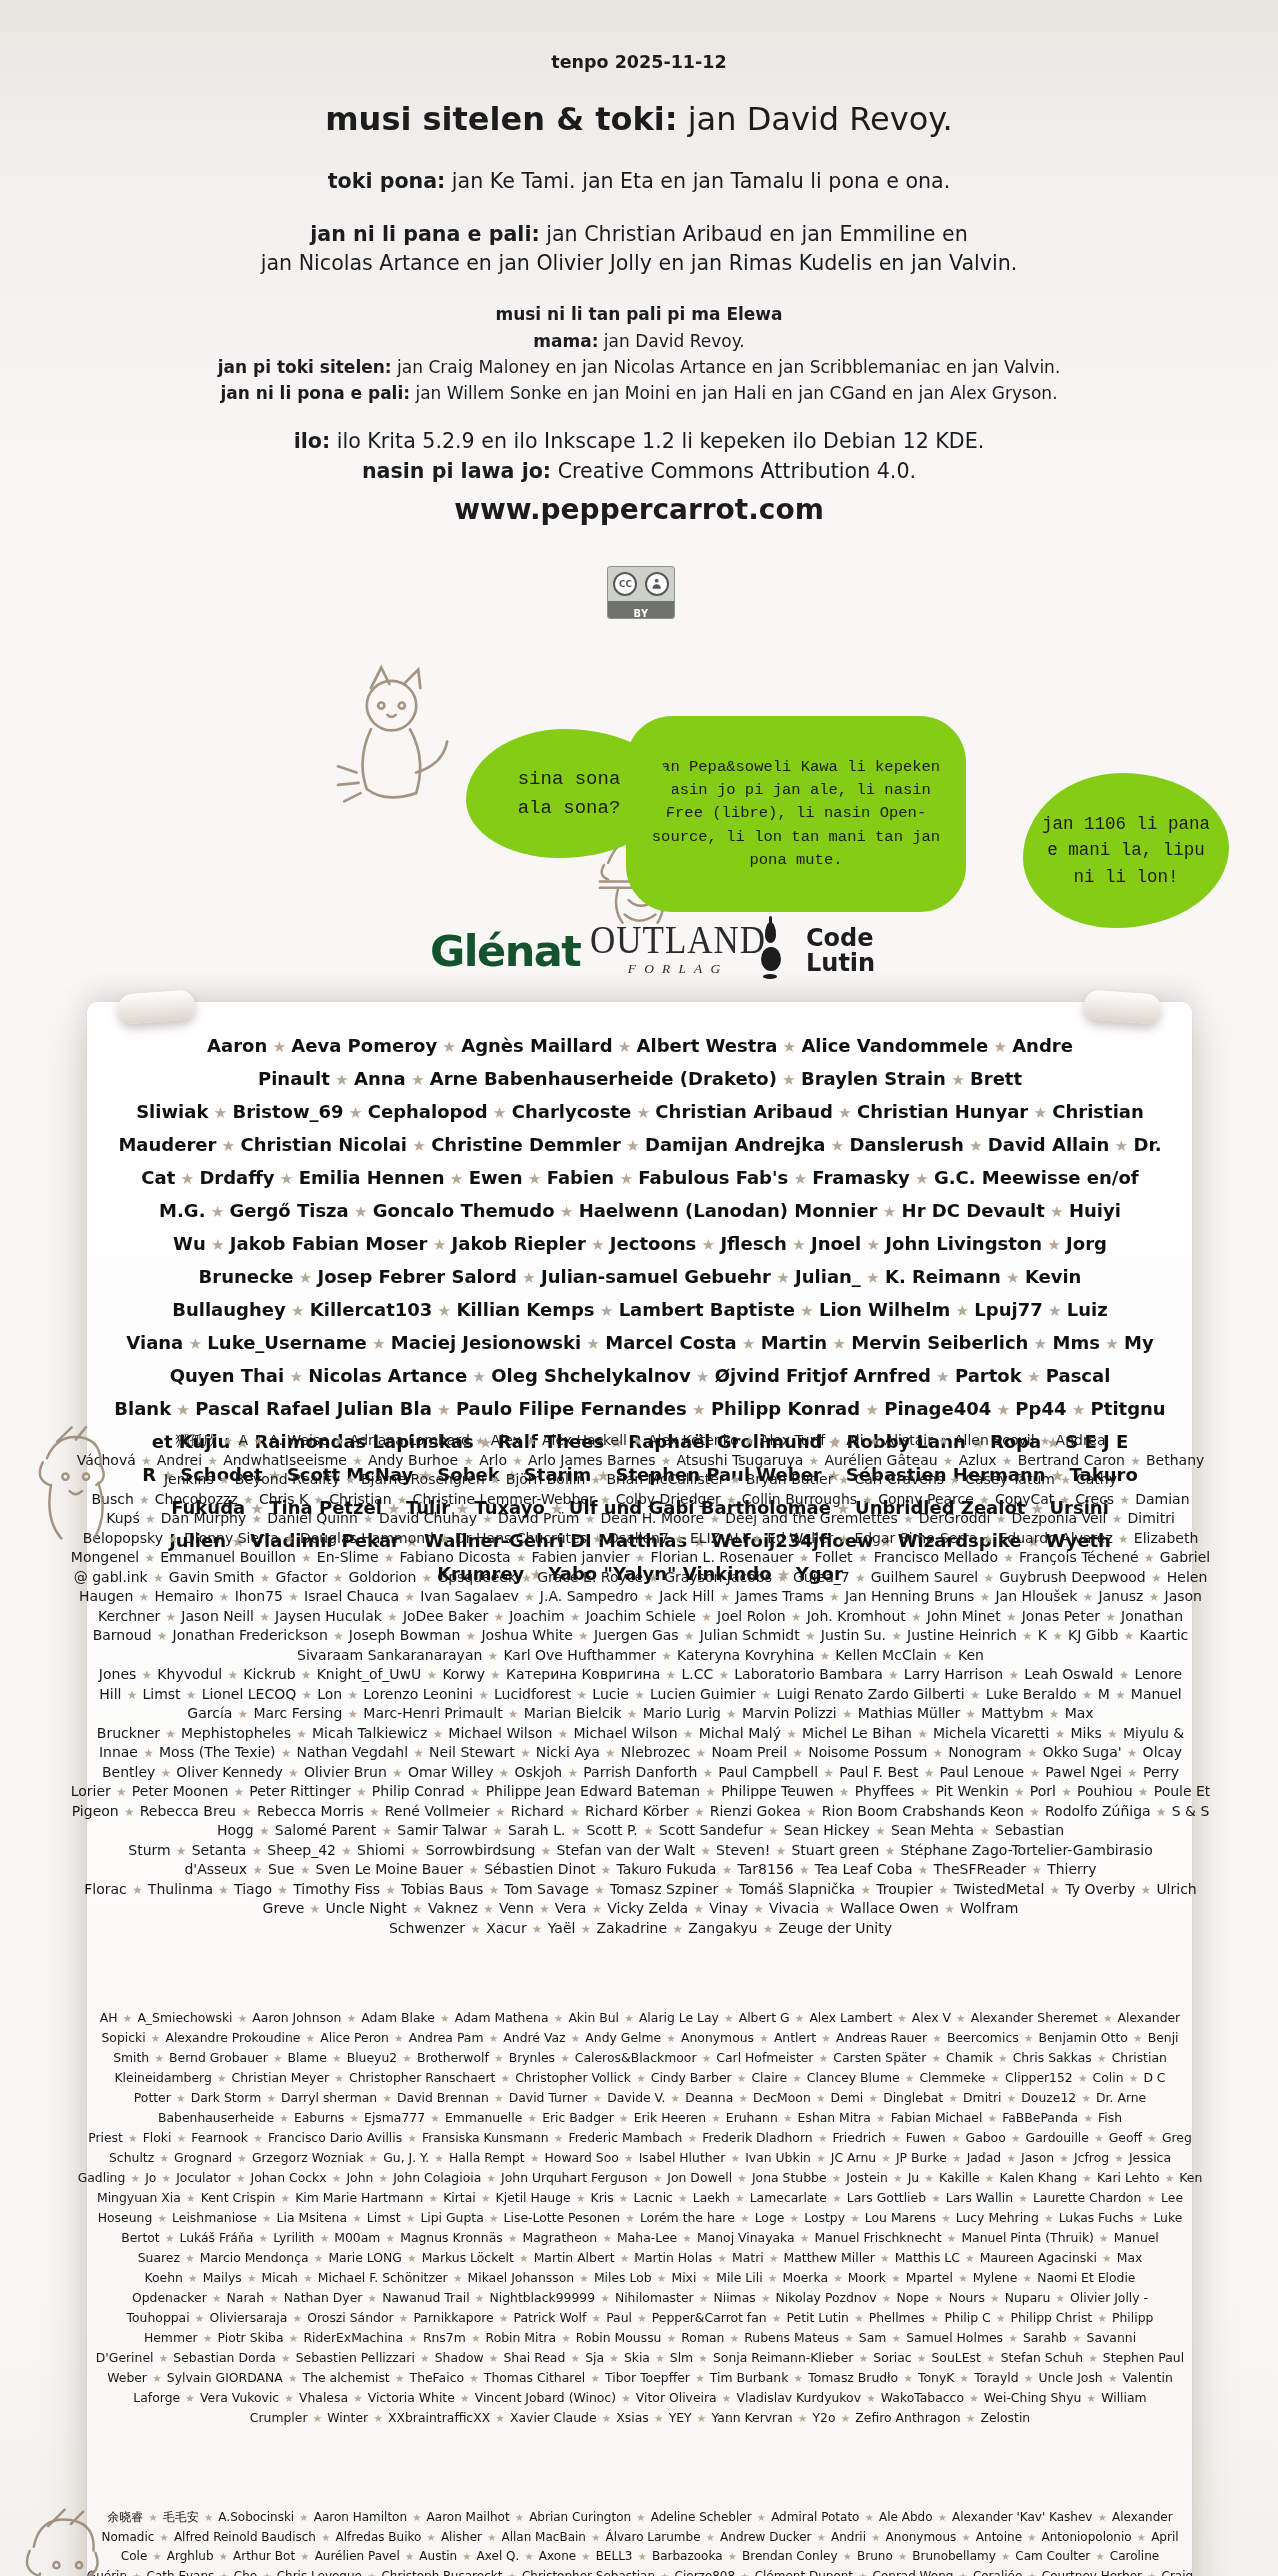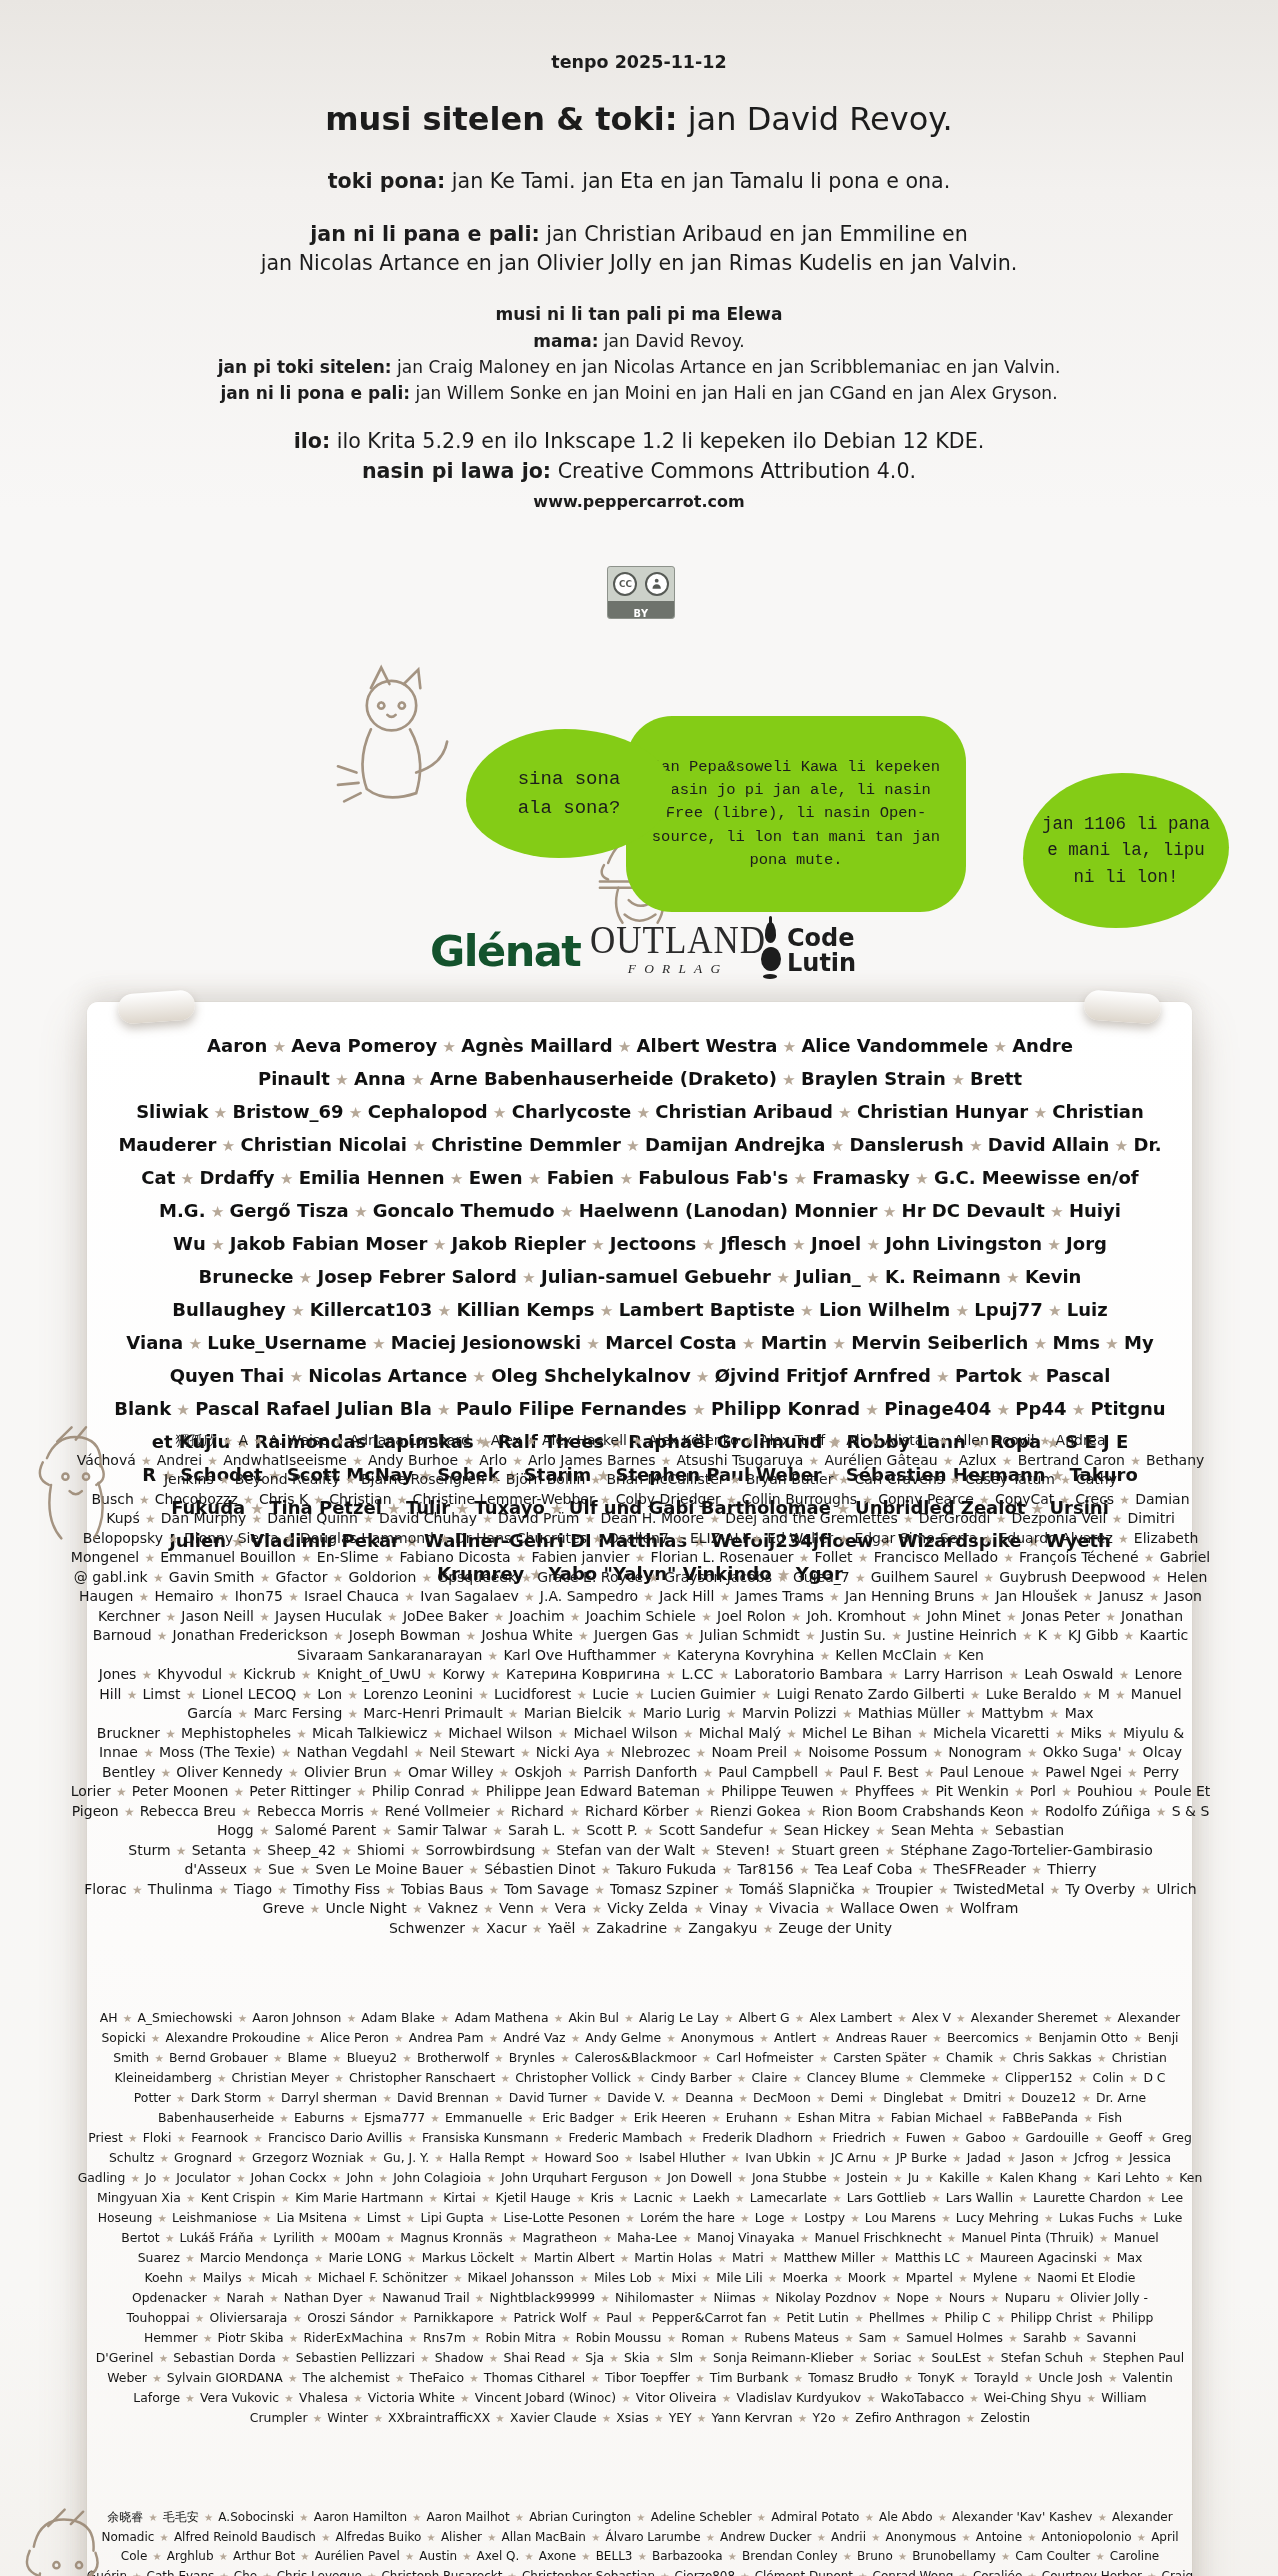--- a/index.html
+++ b/index.html
@@ -15,21 +15,21 @@
   
   .header{position:absolute;left:0;top:52px;width:1278px;text-align:center;}
   .hline{line-height:1.25;}
   .hline b{font-weight:bold;}
   .h-sm{font-size:17.5px;margin-bottom:25px;}
   .h-lg{font-size:32px;margin-bottom:30px;}
   .h-md{font-size:20.6px;margin-bottom:4.1px;}
   .h-md.gap{margin-bottom:27px;}
   .h-xs{font-size:17px;margin-bottom:5.2px;}
   .h-xs.gap{margin-bottom:24px;}
-  .h-url{font-size:16px;font-weight:bold;margin-top:8.2px;}
+  .h-url{font-size:28px;font-weight:bold;margin-top:8.2px;}
   
   .cc-badge{position:absolute;left:607px;top:566px;width:68px;height:53px;
     border:1.5px solid #8d928b;border-radius:3.1px;overflow:hidden;background:#ccd1c9;}
   .cc-icons{height:34px;display:flex;align-items:center;justify-content:center;gap:7.2px;}
   .cc-circ{width:24px;height:24px;border-radius:50%;border:2.6px solid #565a55;background:#fff;
     display:flex;align-items:center;justify-content:center;font-weight:bold;font-size:8.8px;color:#565a55;}
   .cc-bar{height:24px;background:#6e736c;color:#fff;font-weight:bold;font-size:9.8px;
     display:flex;align-items:center;justify-content:center;letter-spacing:0.5px;}
   
   .bubble{position:absolute;background:#84cc16;display:flex;align-items:center;justify-content:center;
@@ -39,21 +39,21 @@
   .b-intro-q{left:466px;top:729px;width:206px;height:129px;font-size:19px;line-height:1.5;z-index:3;}
   .b-intro-a{left:626px;top:716px;width:340px;height:196px;font-size:15.5px;line-height:1.5;z-index:2;}
   .b-funders{left:1023px;top:773px;width:206px;height:155px;font-size:17.5px;line-height:1.5;z-index:2;}
   
   .logos{position:absolute;left:0;top:917px;width:1278px;height:77px;}
   .glenat{position:absolute;left:430px;top:9.3px;font-size:43px;font-weight:900;letter-spacing:-1.5px;color:#14532d;
     font-family:"DejaVu Sans",sans-serif;}
   .outland{position:absolute;left:590px;top:3.1px;text-align:center;color:#2b2b2b;font-family:"Liberation Serif",serif;}
   .outland .l1{font-size:35px;letter-spacing:1px;transform:scaleY(1.15);}
   .outland .l2{font-size:13.4px;letter-spacing:8.2px;margin-top:1px;font-style:italic;}
-  .codelutin{position:absolute;left:760px;top:5.2px;display:flex;align-items:center;gap:4px;color:#1d1d1d;}
+  .codelutin{position:absolute;left:760px;top:5.2px;display:flex;align-items:center;gap:23px;color:#1d1d1d;}
   .ink-drop{width:23px;height:57px;position:relative;}
   .ink-drop .tear{position:absolute;left:5.2px;top:0;width:11.3px;height:20.6px;background:#1d1d1d;
     border-radius:50% 50% 50% 50% / 62% 62% 38% 38%;}
   .ink-drop .tear:before{content:"";position:absolute;left:4.1px;top:-6.2px;width:3.1px;height:8.2px;background:#1d1d1d;border-radius:1.5px;}
   .ink-drop .blot{position:absolute;left:1px;top:25px;width:19.6px;height:24px;background:#1d1d1d;border-radius:50%;}
   .ink-drop .dot{position:absolute;left:3.1px;top:52px;width:14.4px;height:4.6px;background:#1d1d1d;border-radius:50%;}
   .codelutin .txt{font-size:24px;font-weight:bold;line-height:1.05;text-align:left;}
   
   .scroll{position:absolute;left:87px;top:1002px;width:1105px;height:1875px;background:linear-gradient(180deg,#ffffff,#fcfbfa 50%,#f7f5f2);
     border-radius:11.3px;box-shadow:0 20.6px 46px rgba(125,110,92,.30),0 -9.3px 23px rgba(125,110,92,.16),0 0 0 0.5px rgba(150,135,115,.08);}

